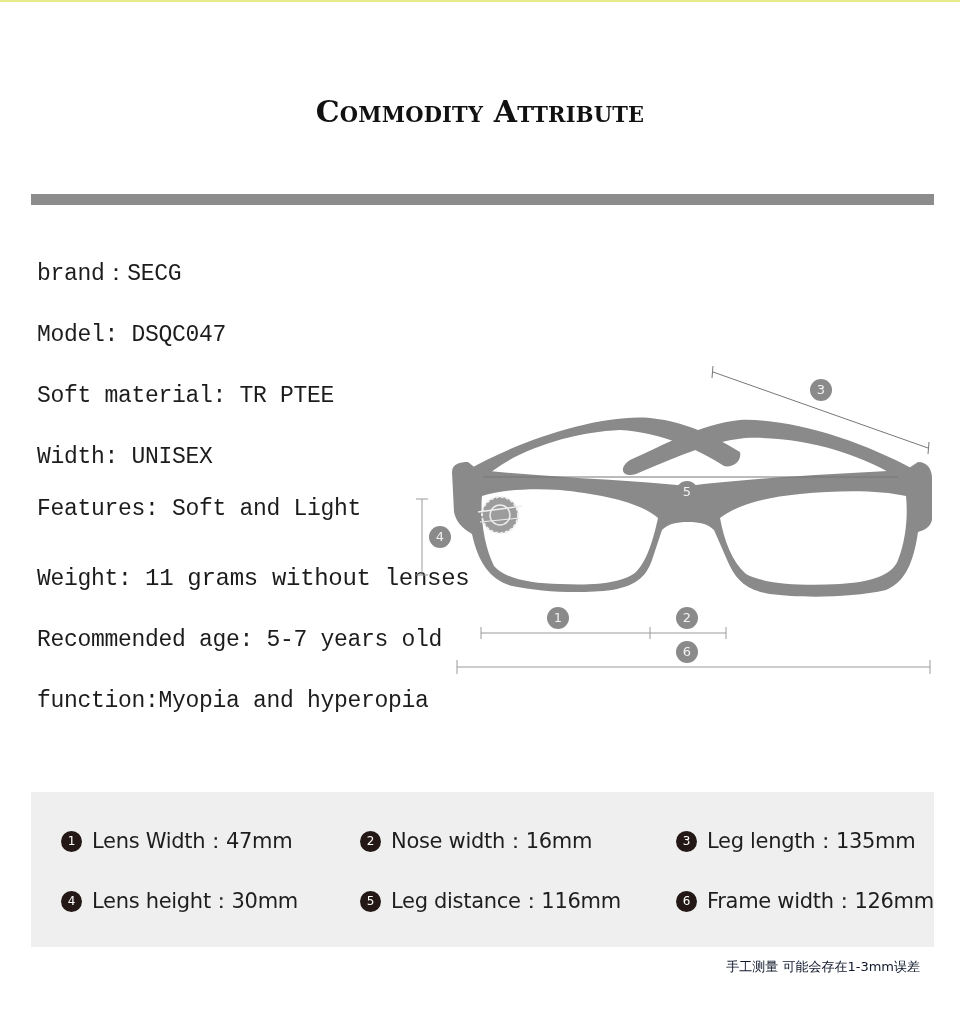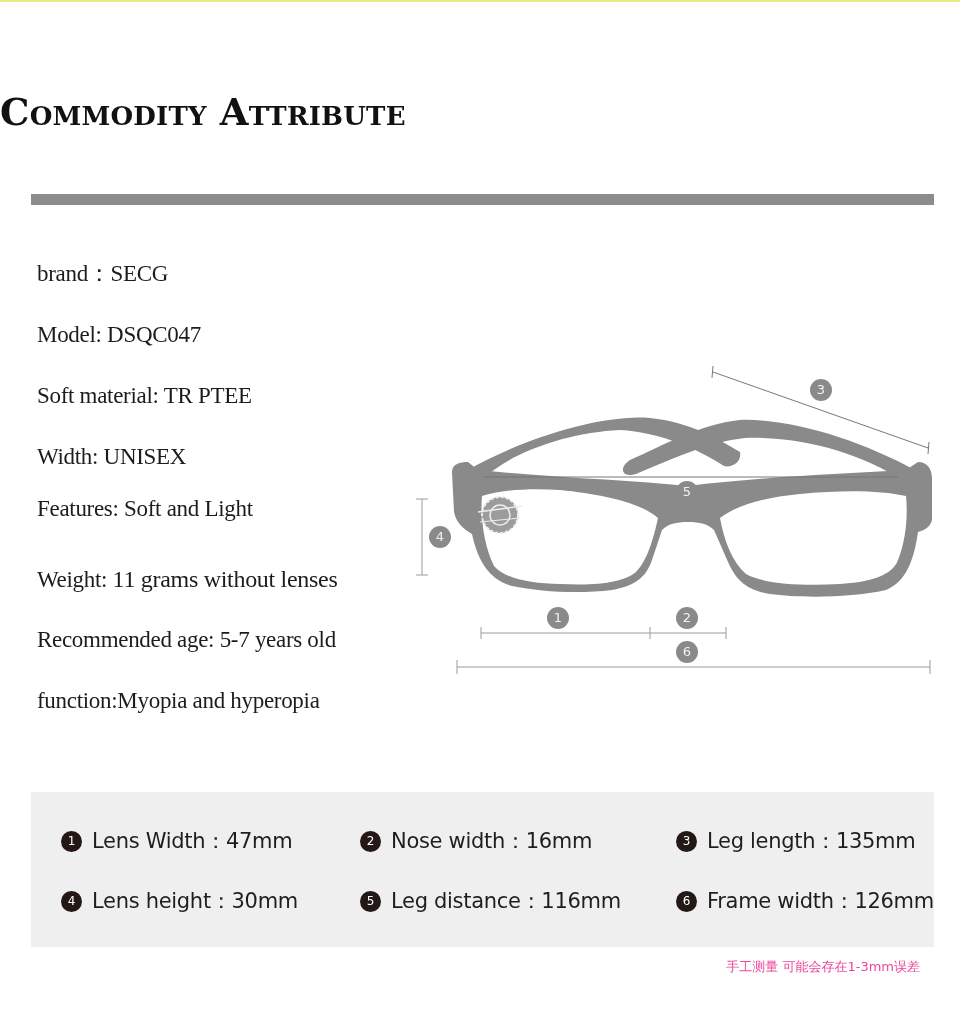--- a/index.html
+++ b/index.html
@@ -2,33 +2,33 @@
 <html><head>
 <meta charset="utf-8">
 <style>
   * { box-sizing: border-box; margin: 0; padding: 0; }
   html, body { width: 960px; height: 1017px; background: #ffffff; overflow: hidden; }
   body { position: relative; font-family: "DejaVu Sans", "Liberation Sans", sans-serif; color: #1e1e1e; }
 
   .top-rule { position: absolute; left: 0; top: 0; width: 960px; height: 2px; background: #e8eb8a; }
 
   .title {
-    position: absolute; left: 0; top: 92px; width: 960px; text-align: left;
+    position: absolute; left: 0; top: 92px; width: 960px; text-align: center;
     font-family: "DejaVu Serif", "Liberation Serif", serif;
-    font-variant: small-caps; font-size: 37px; letter-spacing: 0.2px;
+    font-variant: small-caps; font-size: 30px; letter-spacing: 0.2px;
     color: #111; line-height: 40px; transform: scaleY(1.02);
   }
   .title span { font-weight: bold; }
 
   .divider { position: absolute; left: 31px; top: 194px; width: 903px; height: 11px; background: #8c8c8c; }
 
   .attrs { position: absolute; left: 37px; top: 254px; }
   .attr {
     position: absolute; left: 0; white-space: nowrap;
-    font-family: Liberation Serif, serif;
+    font-family: Liberation Mono, monospace;
     font-size: 23px; line-height: 40px; color: #1c1c1c; letter-spacing: -0.3px;
   }
   .attr .small { font-size: 24px; }
 
   .diagram { position: absolute; left: 0; top: 0; width: 960px; height: 720px; pointer-events: none; }
   .diagram svg { position: absolute; left: 0; top: 0; }
   .dim-badge {
     position: absolute; width: 22px; height: 22px; border-radius: 50%;
     background: #8a8a8a; color: #f2f2f2; font-size: 13px; line-height: 22px;
     text-align: center; font-family: "DejaVu Sans", sans-serif;
@@ -39,21 +39,21 @@
     position: absolute; white-space: nowrap; font-size: 21px; line-height: 30px; color: #1e1e1e;
     letter-spacing: -0.3px; display: flex; align-items: center;
   }
   .spec .num {
     display: inline-block; width: 21px; height: 21px; border-radius: 50%;
     background: #231815; color: #fff; font-size: 12px; line-height: 21px; text-align: center;
     margin-right: 10px; flex: none;
   }
 
   .footnote {
-    position: absolute; right: 40px; top: 958px; font-size: 13px; color: #ec4899; white-space: nowrap;
+    position: absolute; right: 40px; top: 958px; font-size: 13px; color: #0f172a; white-space: nowrap;
   }
 </style>
 </head>
 <body>
 
 <div class="top-rule"></div>
 
 <h1 class="title"><span>Commodity Attribute</span></h1>
 
 <div class="divider"></div>

